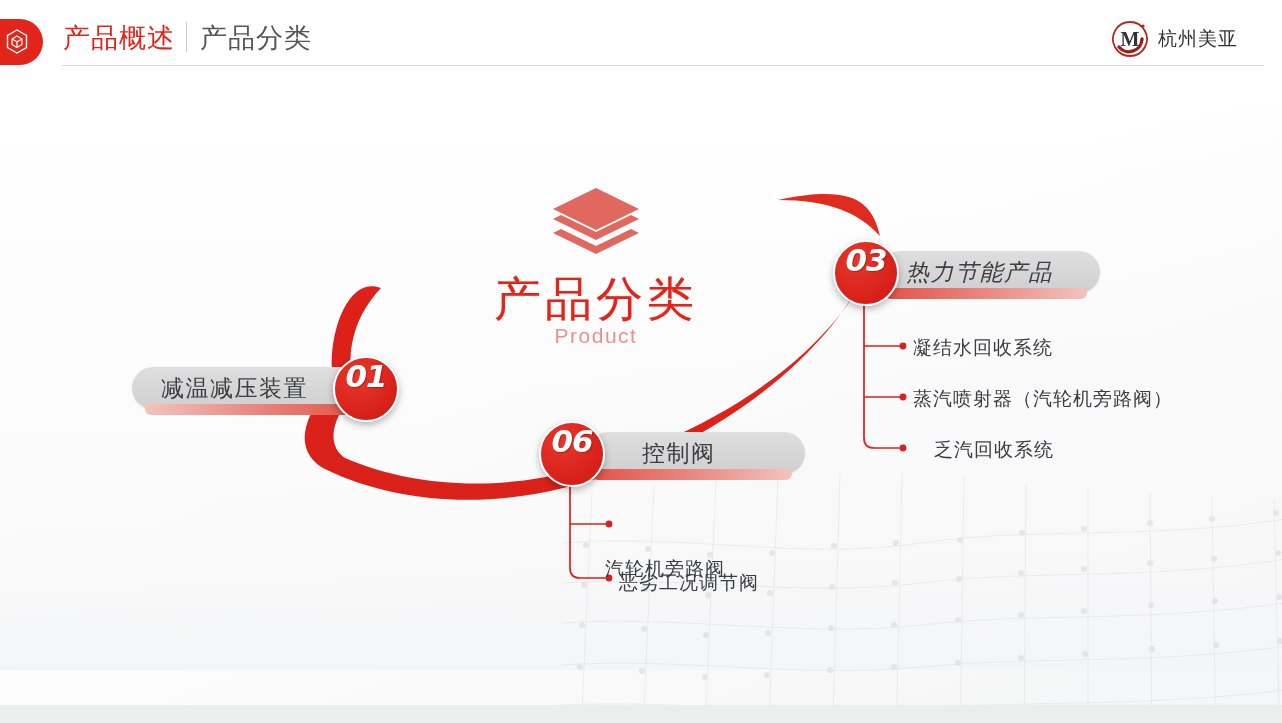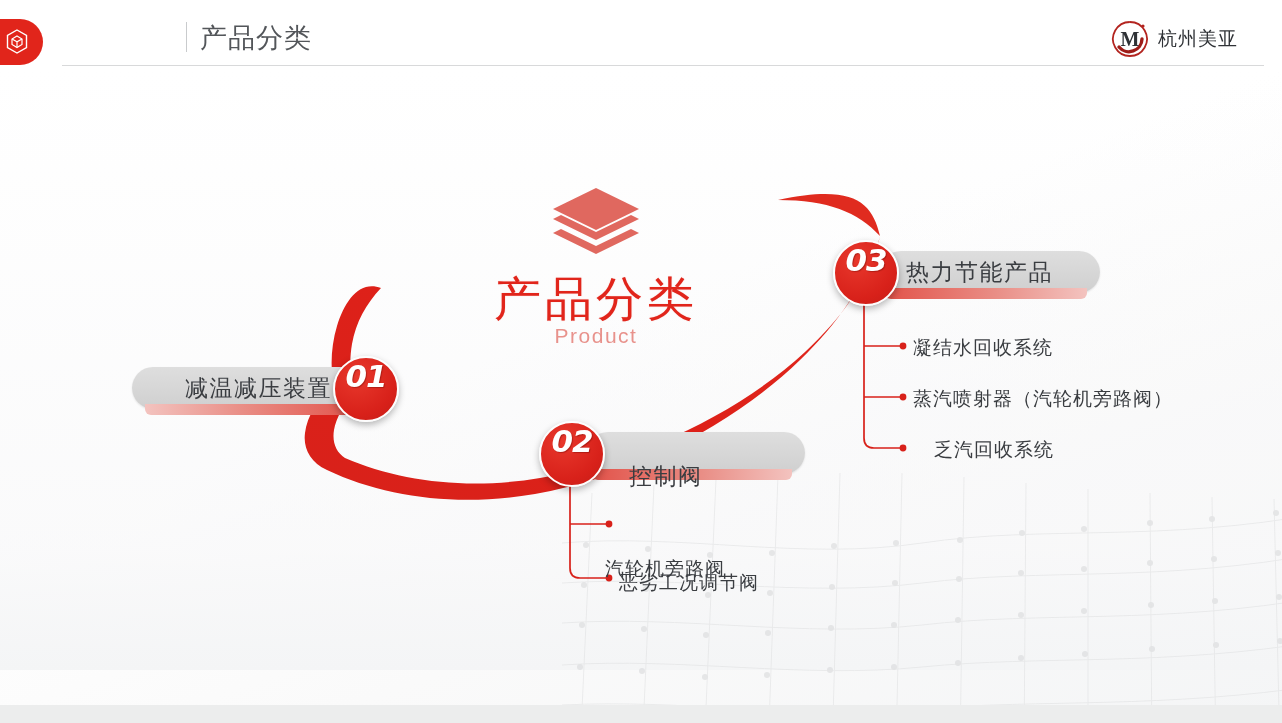--- a/index.html
+++ b/index.html
@@ -290,20 +290,21 @@
   <div class="header">
 
     <div class="header-badge">
       <svg width="22" height="25" viewBox="0 0 22 25">
         <polygon points="11,1 20.5,6.5 20.5,18.5 11,24 1.5,18.5 1.5,6.5" fill="none" stroke="#ffffff" stroke-width="1.4"></polygon>
         <polygon points="11,7 16,10 16,15.5 11,18.5 6,15.5 6,10" fill="none" stroke="#ffffff" stroke-width="1.2"></polygon>
         <path d="M6,10 L11,12.8 L16,10 M11,12.8 L11,18.5" fill="none" stroke="#ffffff" stroke-width="1.2"></path>
       </svg>
     </div>
 
+    <div class="header-title-red">产品概述</div>
 
     <div class="header-sep"></div>
 
     <div class="header-title-grey">产品分类</div>
 
     <div class="header-rule"></div>
 
     <div class="brand">
       <svg width="42" height="42" viewBox="0 0 42 42">
         <path d="M21,4 A17,17 0 1,1 20.9,4" fill="none" stroke="#b3241f" stroke-width="1.8"></path>
@@ -349,51 +350,51 @@
       <path d="M3,33 L46,54 L89,33 L81,29 L46,46 L11,29 Z" fill="#e0685f"></path>
       <path d="M3,47 L46,68 L89,47 L81,43 L46,60 L11,43 Z" fill="#e0685f"></path>
     </svg>
     <div class="hero-title">产品分类</div>
     <div class="hero-sub">Product</div>
   </div>
 
   <div class="node">
     <div class="pill" style="left:132px; top:367px; width:232px;"></div>
     <div class="pill-bar to-left" style="left:145px; top:404px; width:215px;"></div>
-    <div class="pill-label" style="left:185px; top:388px;">减温减压装置</div>
+    <div class="pill-label" style="left:161px; top:388px;">减温减压装置</div>
     <div class="circle" style="left:333px; top:356px;">
       <span>01</span>
     </div>
   </div>
 
   <div class="node">
     <div class="pill" style="left:587px; top:432px; width:218px;"></div>
     <div class="pill-bar to-right" style="left:592px; top:469px; width:200px;"></div>
-    <div class="pill-label" style="left:629px; top:453px;margin-top:23px;">控制阀</div>
+    <div class="pill-label" style="left:642px; top:453px;">控制阀</div>
     <div class="circle" style="left:539px; top:421px;">
-      <span>02</span>
+      <span>06</span>
     </div>
 
     <svg class="connector" style="left:554px; top:482px;" width="110" height="110" viewBox="0 0 110 110">
       <path d="M16,0 L16,86 Q16,96 26,96 L52,96" fill="none" stroke="#d8211a" stroke-width="1.7"></path>
       <path d="M16,42 L52,42" fill="none" stroke="#d8211a" stroke-width="1.7"></path>
       <circle cx="55" cy="42" r="3.4" fill="#d8211a"></circle>
       <circle cx="55" cy="96" r="3.4" fill="#d8211a"></circle>
     </svg>
 
     <div class="subs">
       <div class="sub-item" style="left:605px; top:516px;margin-top:40px;">汽轮机旁路阀</div>
       <div class="sub-item" style="left:619px; top:570px;">恶劣工况调节阀</div>
     </div>
   </div>
 
   <div class="node">
     <div class="pill" style="left:880px; top:251px; width:220px;"></div>
     <div class="pill-bar to-right" style="left:885px; top:288px; width:202px;"></div>
-    <div class="pill-label" style="left:906px; top:272px;">热力节能产品</div>
+    <div class="pill-label" style="left:906px; top:272px;font-style:italic;">热力节能产品</div>
     <div class="circle" style="left:833px; top:240px;">
       <span>03</span>
     </div>
 
     <svg class="connector" style="left:848px; top:300px;" width="110" height="165" viewBox="0 0 110 165">
       <path d="M16,0 L16,138 Q16,148 26,148 L52,148" fill="none" stroke="#d8211a" stroke-width="1.7"></path>
       <path d="M16,46 L52,46" fill="none" stroke="#d8211a" stroke-width="1.7"></path>
       <path d="M16,97 L52,97" fill="none" stroke="#d8211a" stroke-width="1.7"></path>
       <circle cx="55" cy="46" r="3.4" fill="#d8211a"></circle>
       <circle cx="55" cy="97" r="3.4" fill="#d8211a"></circle>

